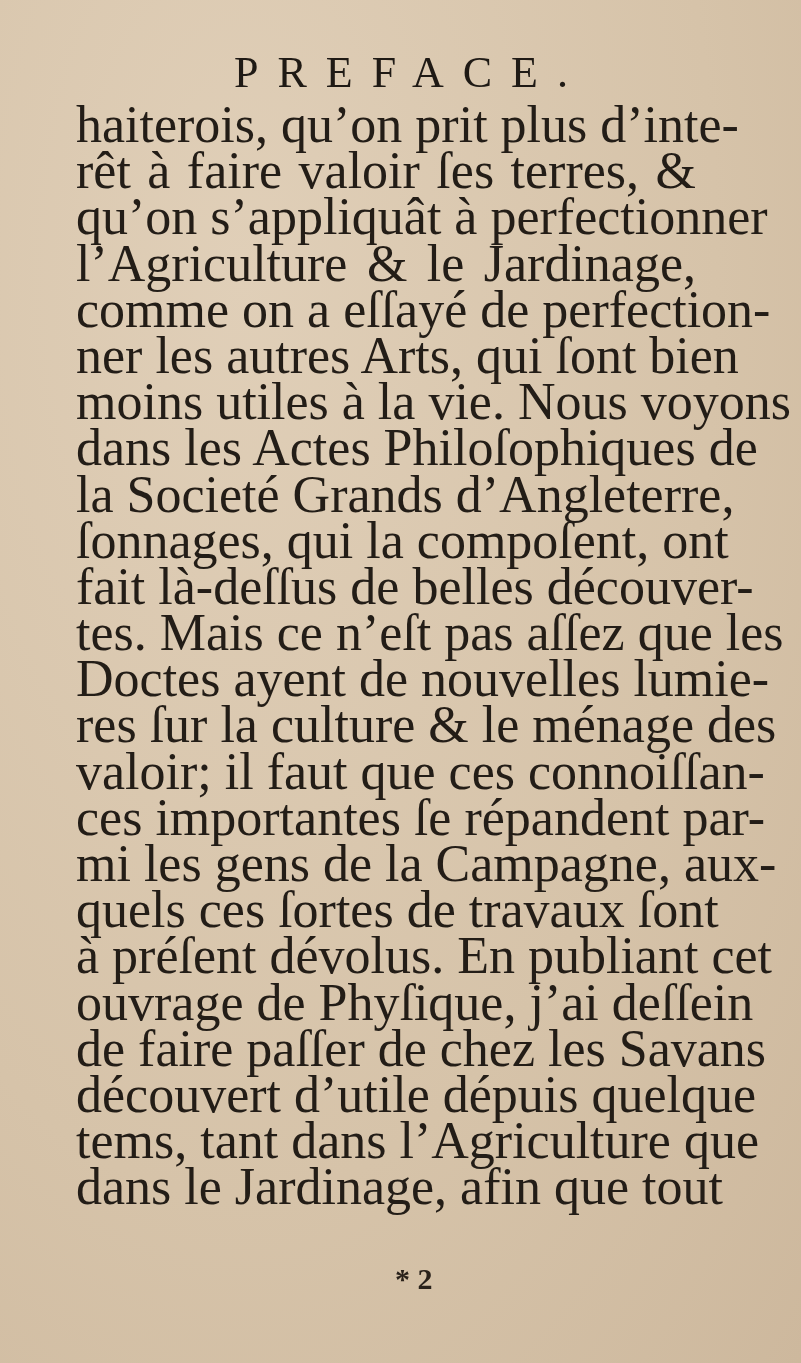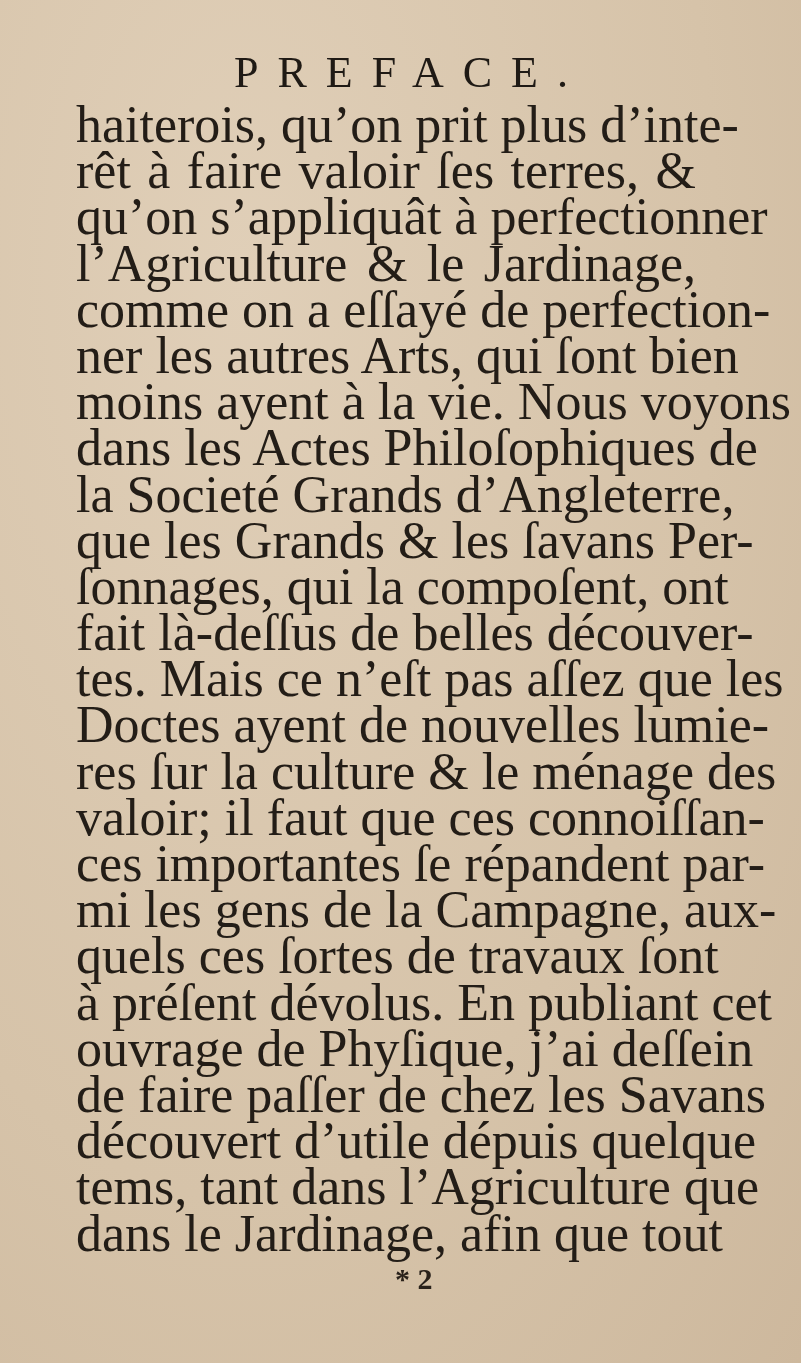--- a/index.html
+++ b/index.html
@@ -40,24 +40,23 @@
 <div class="page">
   <div class="header">PREFACE.</div>
 
   <div class="text-block">
     <span class="line">haiterois, qu’on prit plus d’inte-</span>
     <span class="line">rêt à faire valoir ſes terres, &amp;</span>
     <span class="line">qu’on s’appliquât à perfectionner</span>
     <span class="line">l’Agriculture &amp; le Jardinage,</span>
     <span class="line">comme on a eſſayé de perfection-</span>
     <span class="line">ner les autres Arts, qui ſont bien</span>
-    <span class="line">moins ayent à la vie. Nous voyons</span>
+    <span class="line">moins utiles à la vie. Nous voyons</span>
     <span class="line"><span>dans les </span><span class="it">Actes Philoſophiques</span><span> de</span></span>
     <span class="line">la Societé Grands d’Angleterre,</span>
-    <span class="line">que les Grands &amp; les ſavans Per-</span>
     <span class="line">ſonnages, qui la compoſent, ont</span>
     <span class="line">fait là-deſſus de belles découver-</span>
     <span class="line">tes. Mais ce n’eſt pas aſſez que les</span>
     <span class="line">Doctes ayent de nouvelles lumie-</span>
     <span class="line">res ſur la culture &amp; le ménage des</span>
     <span class="line">valoir; il faut que ces connoiſſan-</span>
     <span class="line">ces importantes ſe répandent par-</span>
     <span class="line">mi les gens de la Campagne, aux-</span>
     <span class="line">quels ces ſortes de travaux ſont</span>
     <span class="line">à préſent dévolus. En publiant cet</span>

